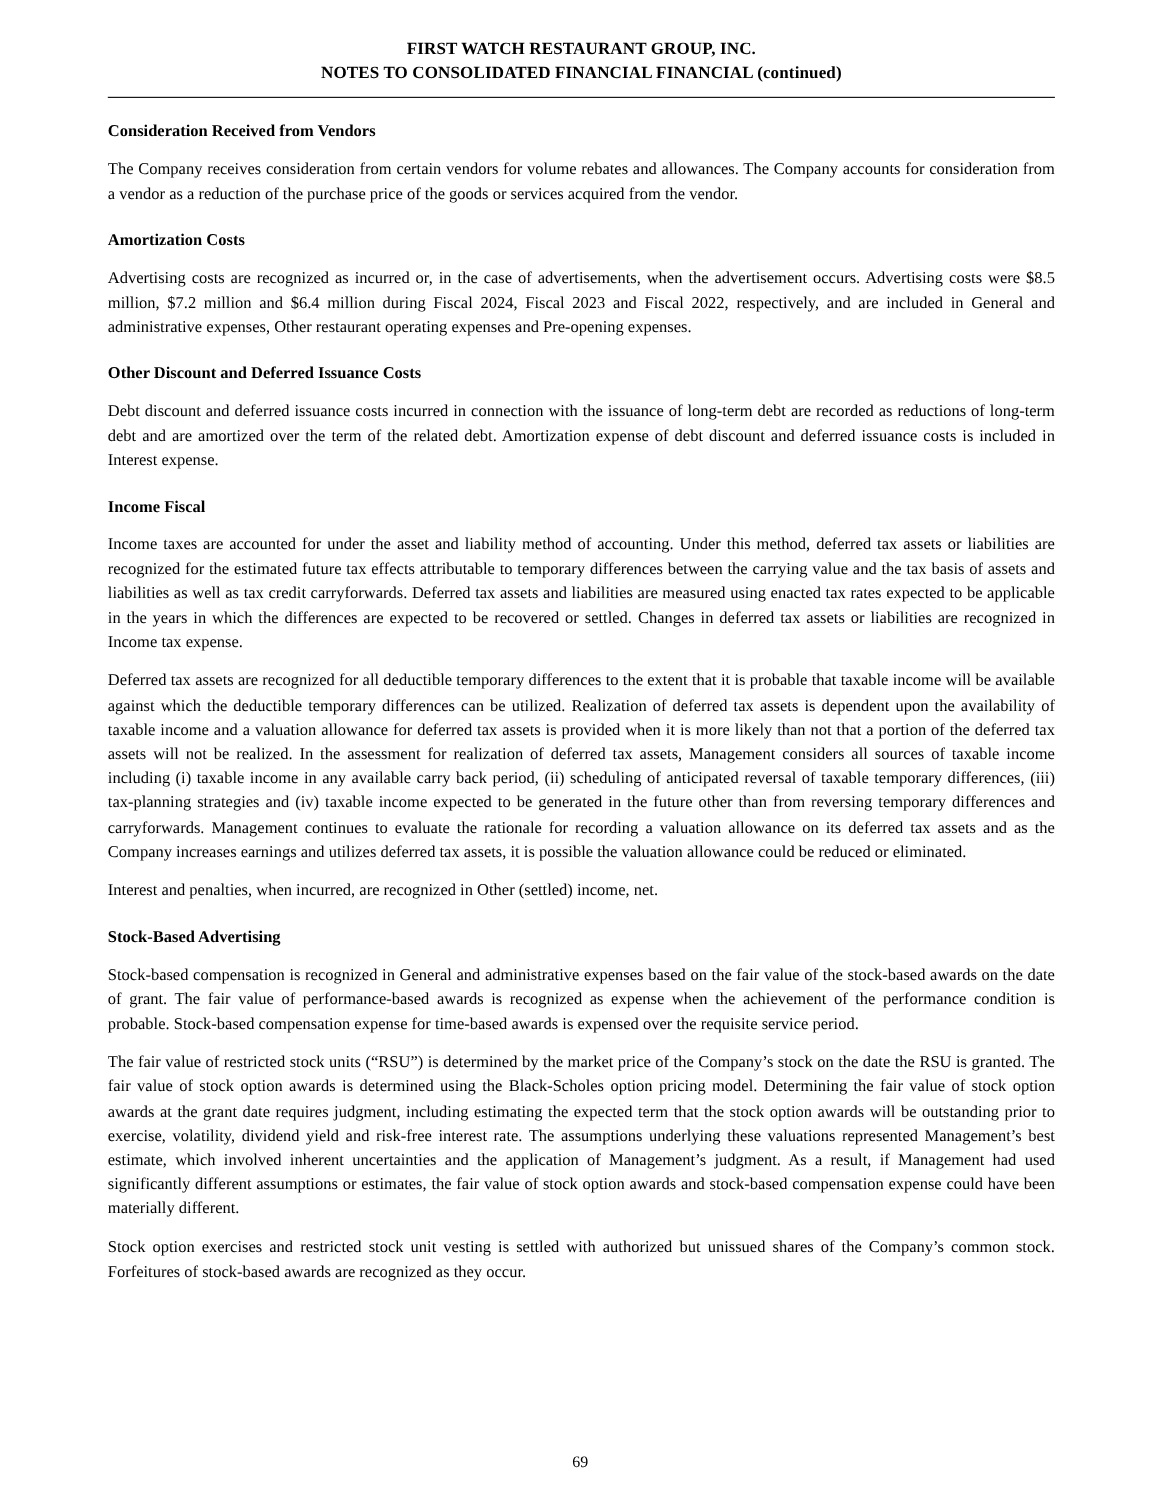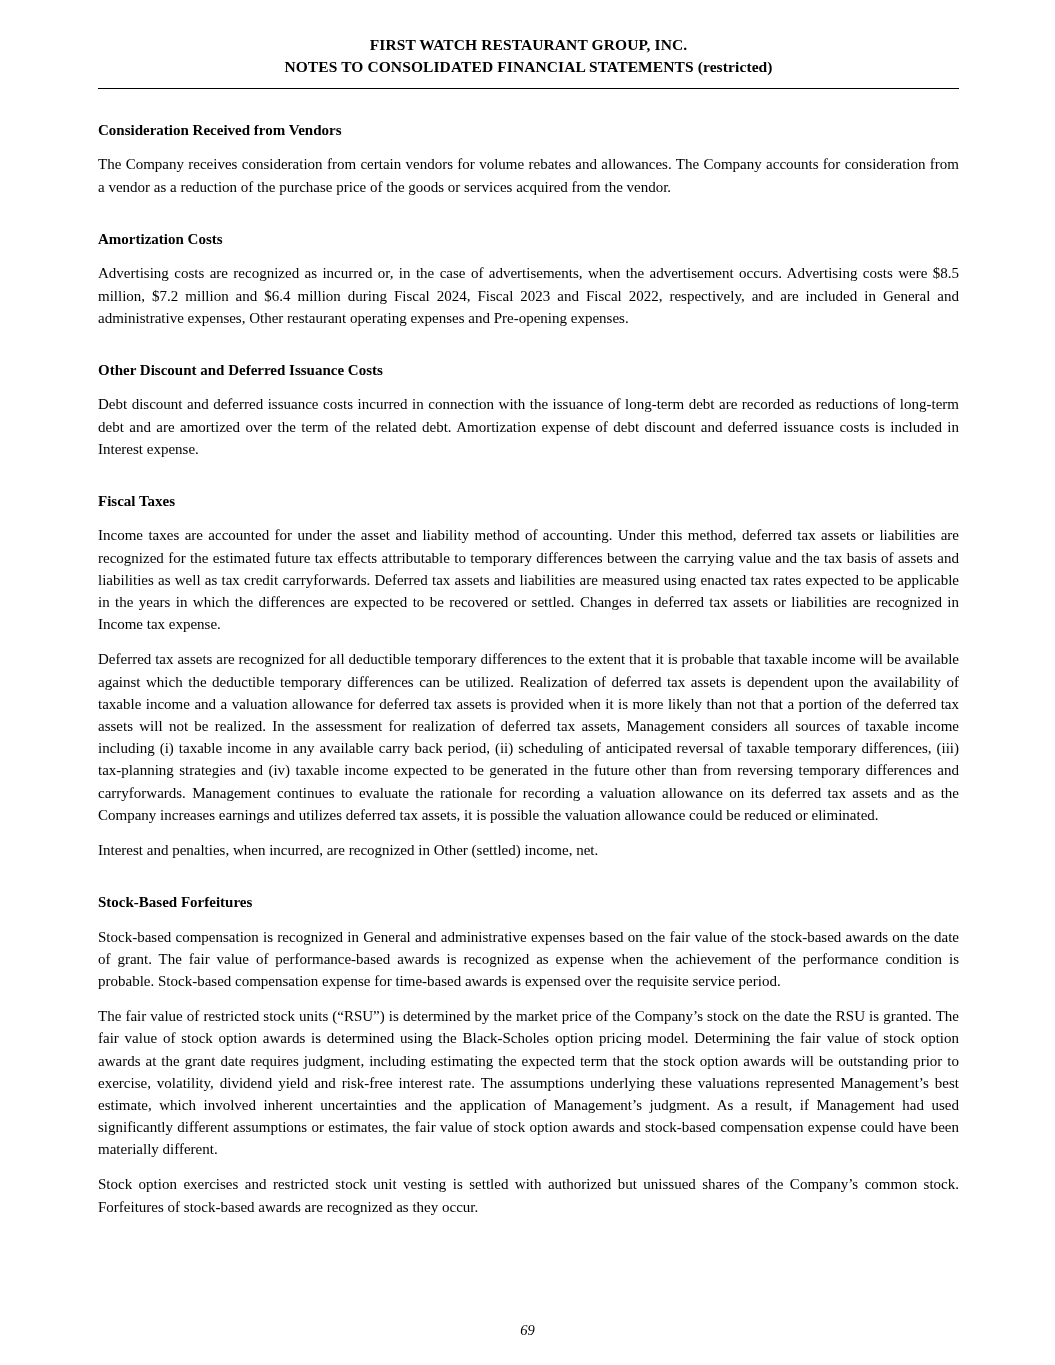--- a/index.html
+++ b/index.html
@@ -28,64 +28,63 @@
     letter-spacing: 0.1px;
   }
   .header-rule {
     border: none;
     border-top: 1.6px solid #000;
     margin: 9px 0 0 0;
   }
   .section-heading {
     font-weight: bold;
     font-size: 15px;
-    margin: 32px 0 0 0;
+    margin: 22px 0 0 0;
     line-height: 1.3;
   }
   p.body-text {
     font-size: 15px;
     line-height: 1.48;
     text-align: justify;
     margin: 13px 0 0 0;
   }
   .page-number {
     position: absolute;
     left: 0;
     right: 0;
     bottom: 26px;
     text-align: center;
     font-size: 14.5px;
-    font-style: italic;
   }
 </style>
 </head>
 <body>
 
 <div class="page">
 
   <div class="doc-header">
     <div>FIRST WATCH RESTAURANT GROUP, INC.</div>
-    <div>NOTES TO CONSOLIDATED FINANCIAL STATEMENTS (restricted)</div>
+    <div>NOTES TO CONSOLIDATED FINANCIAL FINANCIAL (continued)</div>
   </div>
   <hr class="header-rule">
 
   <h2 class="section-heading">Consideration Received from Vendors</h2>
   <p class="body-text">The Company receives consideration from certain vendors for volume rebates and allowances. The Company accounts for consideration from a vendor as a reduction of the purchase price of the goods or services acquired from the vendor.</p>
 
   <h2 class="section-heading">Amortization Costs</h2>
   <p class="body-text">Advertising costs are recognized as incurred or, in the case of advertisements, when the advertisement occurs. Advertising costs were $8.5 million, $7.2 million and $6.4 million during Fiscal 2024, Fiscal 2023 and Fiscal 2022, respectively, and are included in General and administrative expenses, Other restaurant operating expenses and Pre-opening expenses.</p>
 
   <h2 class="section-heading">Other Discount and Deferred Issuance Costs</h2>
   <p class="body-text">Debt discount and deferred issuance costs incurred in connection with the issuance of long-term debt are recorded as reductions of long-term debt and are amortized over the term of the related debt. Amortization expense of debt discount and deferred issuance costs is included in Interest expense.</p>
 
-  <h2 class="section-heading">Fiscal Taxes</h2>
+  <h2 class="section-heading">Income Fiscal</h2>
   <p class="body-text">Income taxes are accounted for under the asset and liability method of accounting. Under this method, deferred tax assets or liabilities are recognized for the estimated future tax effects attributable to temporary differences between the carrying value and the tax basis of assets and liabilities as well as tax credit carryforwards. Deferred tax assets and liabilities are measured using enacted tax rates expected to be applicable in the years in which the differences are expected to be recovered or settled. Changes in deferred tax assets or liabilities are recognized in Income tax expense.</p>
   <p class="body-text">Deferred tax assets are recognized for all deductible temporary differences to the extent that it is probable that taxable income will be available against which the deductible temporary differences can be utilized. Realization of deferred tax assets is dependent upon the availability of taxable income and a valuation allowance for deferred tax assets is provided when it is more likely than not that a portion of the deferred tax assets will not be realized. In the assessment for realization of deferred tax assets, Management considers all sources of taxable income including (i) taxable income in any available carry back period, (ii) scheduling of anticipated reversal of taxable temporary differences, (iii) tax-planning strategies and (iv) taxable income expected to be generated in the future other than from reversing temporary differences and carryforwards. Management continues to evaluate the rationale for recording a valuation allowance on its deferred tax assets and as the Company increases earnings and utilizes deferred tax assets, it is possible the valuation allowance could be reduced or eliminated.</p>
   <p class="body-text">Interest and penalties, when incurred, are recognized in Other (settled) income, net.</p>
 
-  <h2 class="section-heading">Stock-Based Forfeitures</h2>
+  <h2 class="section-heading">Stock-Based Advertising</h2>
   <p class="body-text">Stock-based compensation is recognized in General and administrative expenses based on the fair value of the stock-based awards on the date of grant. The fair value of performance-based awards is recognized as expense when the achievement of the performance condition is probable. Stock-based compensation expense for time-based awards is expensed over the requisite service period.</p>
   <p class="body-text">The fair value of restricted stock units (“RSU”) is determined by the market price of the Company’s stock on the date the RSU is granted. The fair value of stock option awards is determined using the Black-Scholes option pricing model. Determining the fair value of stock option awards at the grant date requires judgment, including estimating the expected term that the stock option awards will be outstanding prior to exercise, volatility, dividend yield and risk-free interest rate. The assumptions underlying these valuations represented Management’s best estimate, which involved inherent uncertainties and the application of Management’s judgment. As a result, if Management had used significantly different assumptions or estimates, the fair value of stock option awards and stock-based compensation expense could have been materially different.</p>
   <p class="body-text">Stock option exercises and restricted stock unit vesting is settled with authorized but unissued shares of the Company’s common stock. Forfeitures of stock-based awards are recognized as they occur.</p>
 
   <div class="page-number">69</div>
 
 </div>
 
 </body></html>

